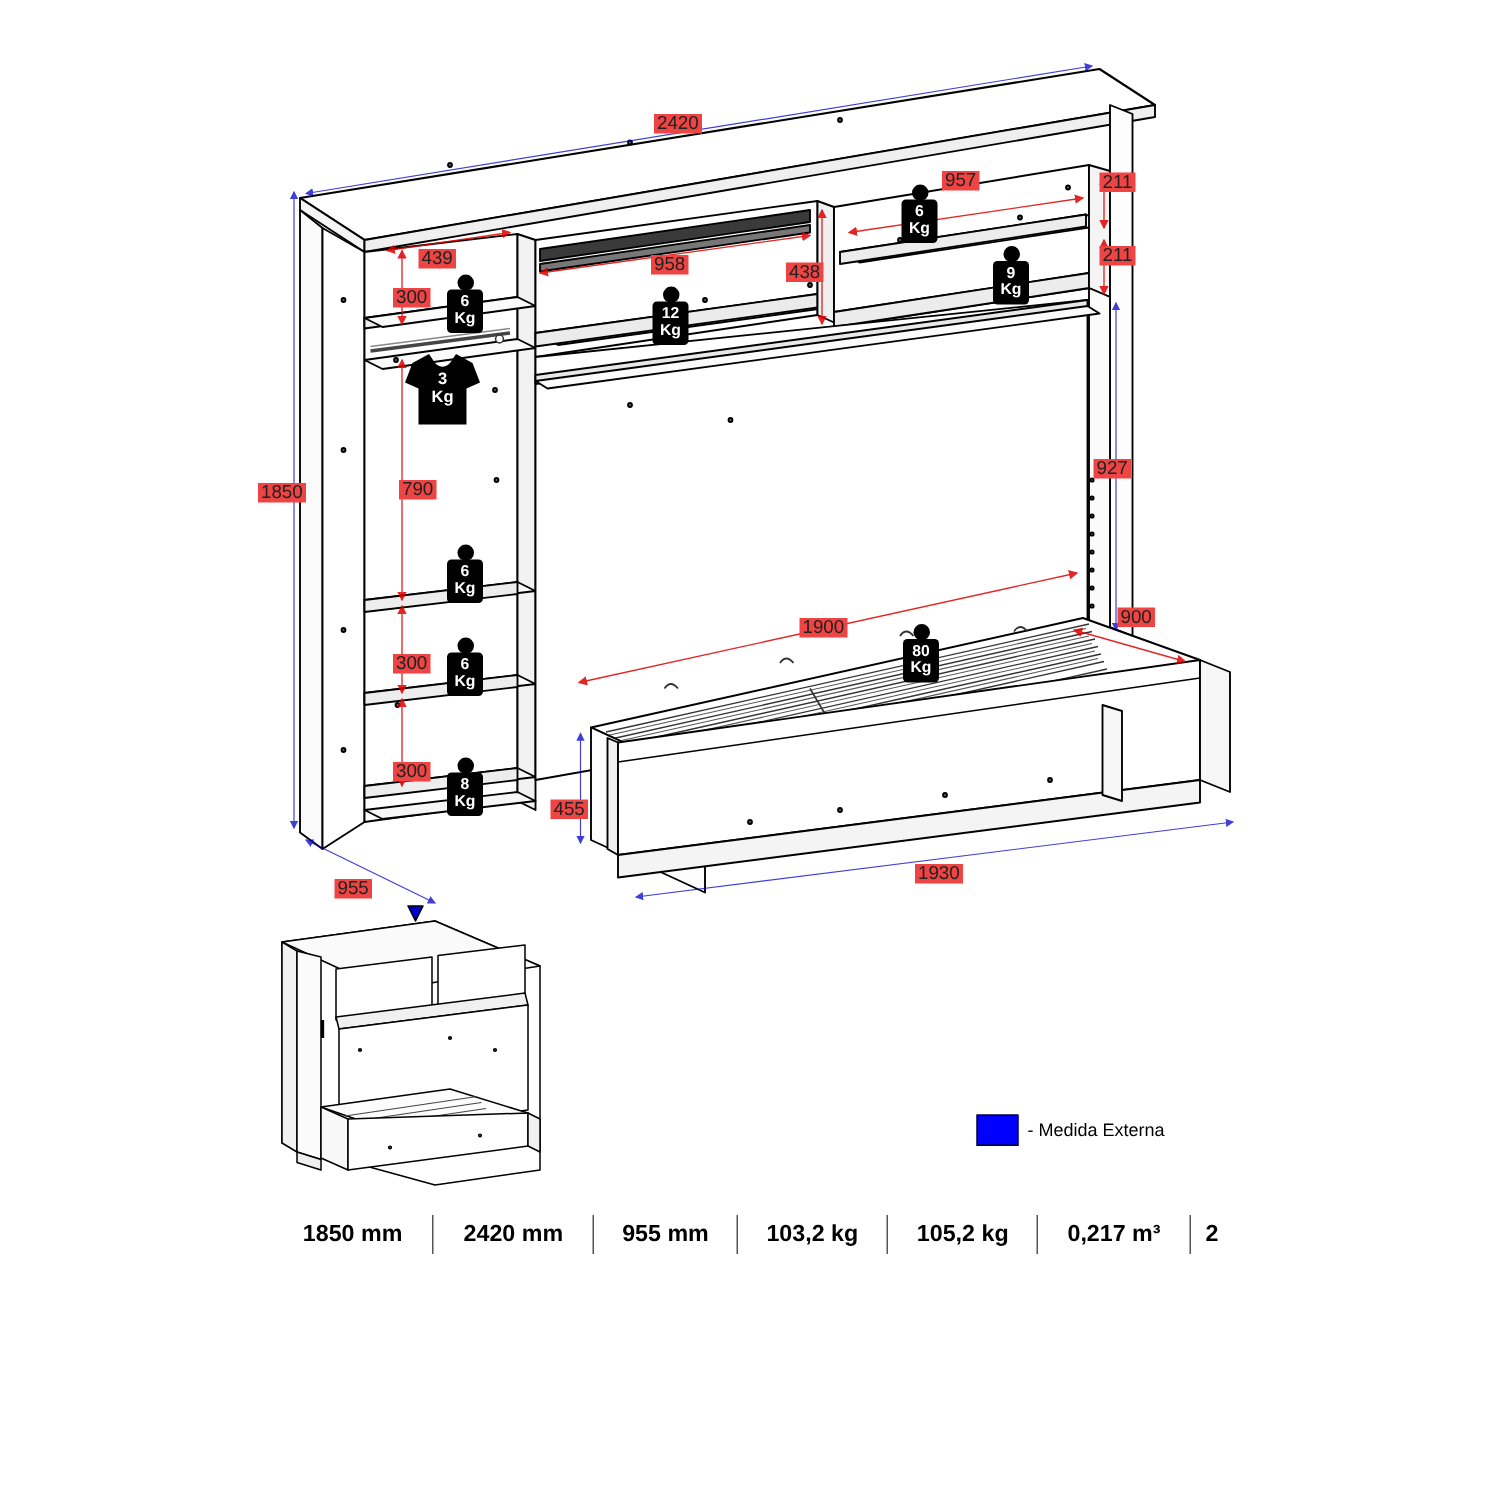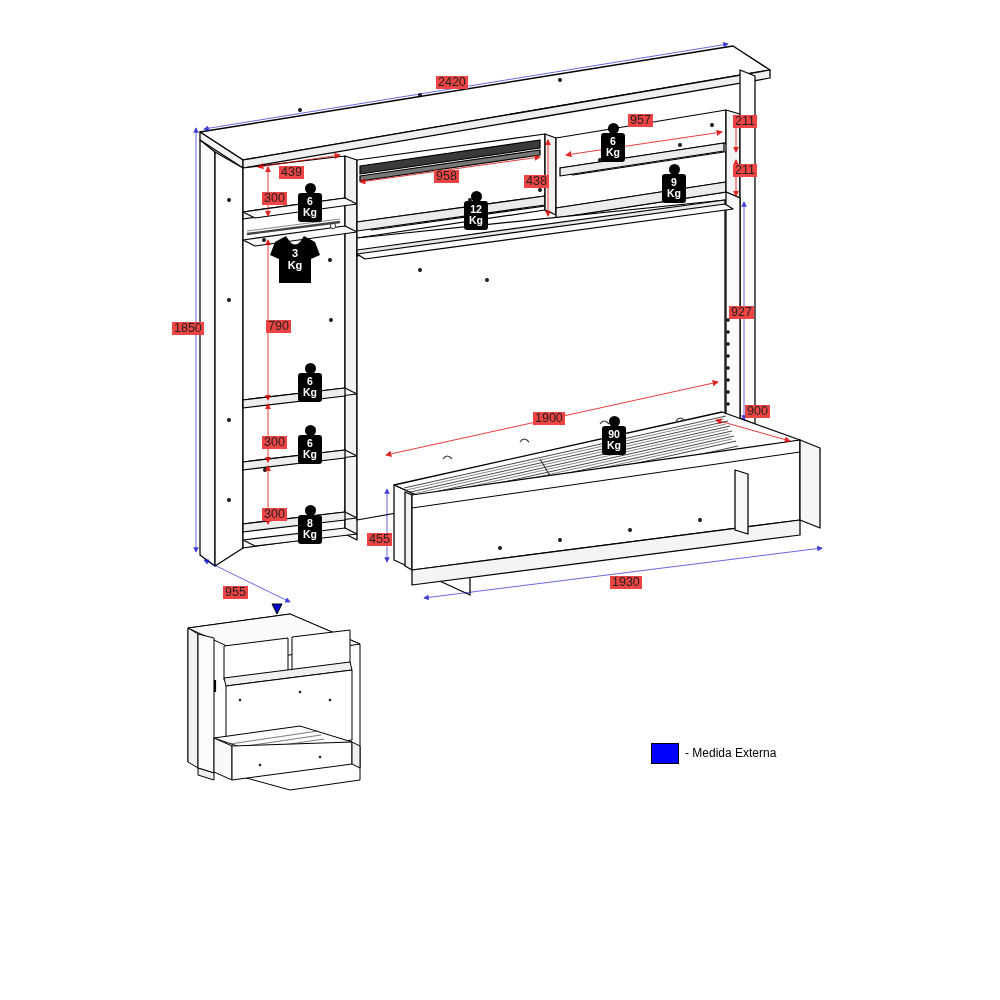--- a/index.html
+++ b/index.html
@@ -343,45 +343,54 @@
   <div class="wt" style="left:297px;top:425px;">
     <div class="head"></div>
     <div class="body"><span>6</span><br><span>Kg</span></div>
   </div>
 
   <div class="wt" style="left:297px;top:505px;">
     <div class="head"></div>
     <div class="body"><span>8</span><br><span>Kg</span></div>
   </div>
 
-  <div class="wt" style="left:463px;top:191px;text-decoration:underline;">
+  <div class="wt" style="left:434px;top:191px;text-decoration:underline;">
     <div class="head"></div>
     <div class="body"><span>12</span><br><span>Kg</span></div>
   </div>
 
   <div class="wt" style="left:600px;top:123px;">
     <div class="head"></div>
     <div class="body"><span>6</span><br><span>Kg</span></div>
   </div>
 
   <div class="wt" style="left:661px;top:164px;">
     <div class="head"></div>
     <div class="body"><span>9</span><br><span>Kg</span></div>
   </div>
 
   <div class="wt" style="left:601px;top:416px;">
     <div class="head"></div>
-    <div class="body"><span>90</span><br><span>Kg</span></div>
+    <div class="body"><span>80</span><br><span>Kg</span></div>
   </div>
 
   <div id="legend">
     <div class="lg-row">
       <div class="lg-sw" style="background:#0000FF;"></div>
       <div class="lg-tx">- Medida Externa</div>
     </div>
   </div>
 
   <table id="spec">
     <tbody>
+      <tr class="val">
+        <td>1850 mm</td>
+        <td>2420 mm</td>
+        <td>955 mm</td>
+        <td>103,2 kg</td>
+        <td>105,2 kg</td>
+        <td>0,217 m³</td>
+        <td>2</td>
+      </tr>
     </tbody>
   </table>
 
 </div>
 
 </body></html>

